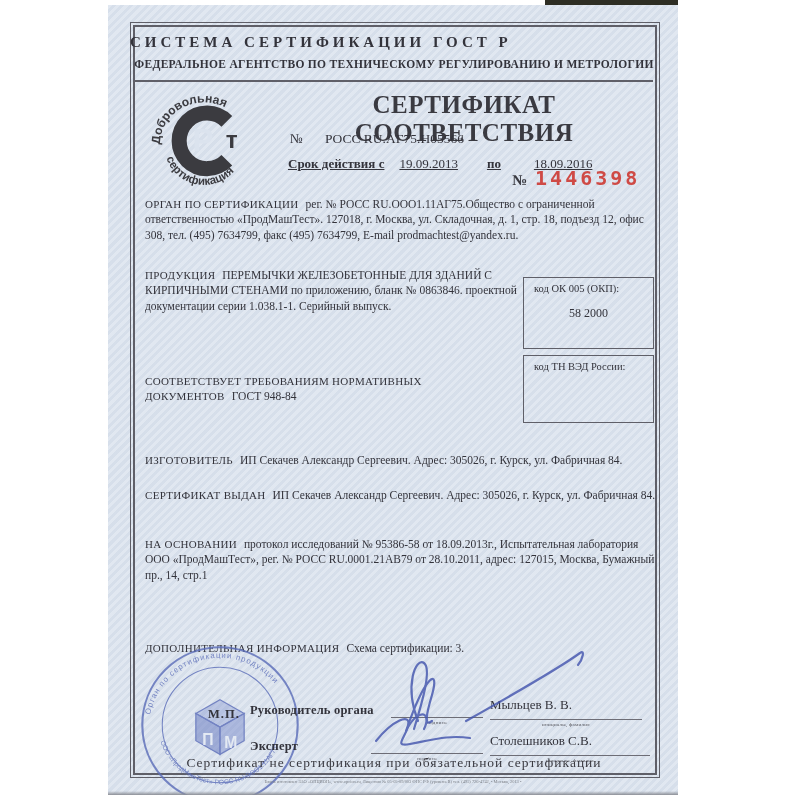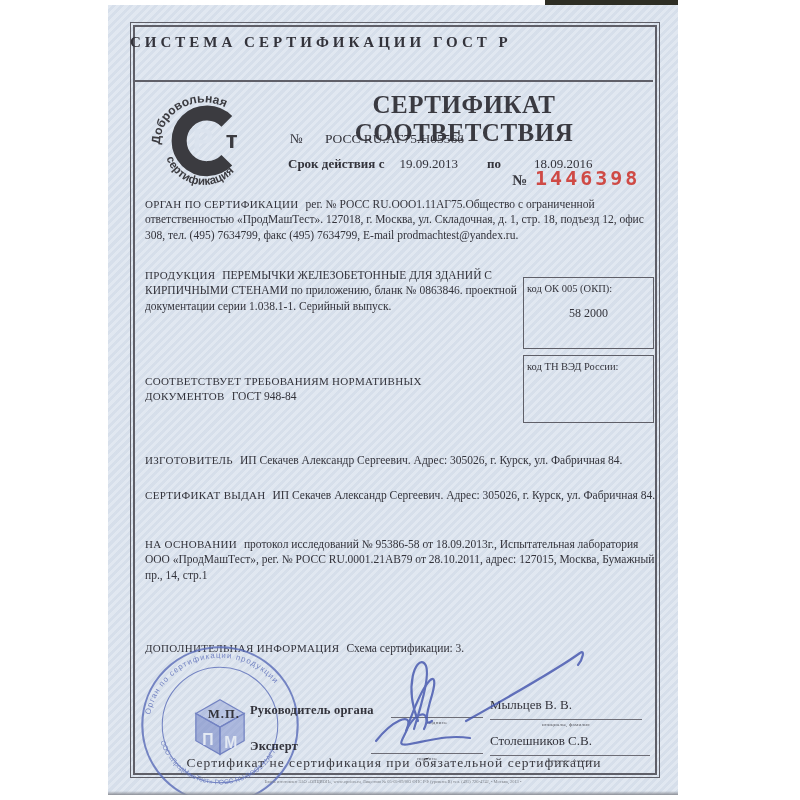--- a/index.html
+++ b/index.html
@@ -11,31 +11,31 @@
   .paper::after{content:"";position:absolute;left:0;right:0;bottom:0;height:4px;background:linear-gradient(rgba(0,0,0,0),#8d9097);}
   .frame{position:absolute;left:22px;top:17px;width:528px;height:754px;border:1px solid #5f5f68;}
   .frame-inner{position:absolute;left:2px;top:2px;right:2px;bottom:2px;border:2px solid #5f5f68;}
   .h1{position:absolute;left:22px;top:29px;width:528px;text-align:left;font-weight:bold;font-size:15px;letter-spacing:4px;}
   .h2{position:absolute;left:22px;top:53px;width:528px;text-align:center;font-weight:bold;font-size:11.5px;letter-spacing:.3px;}
   .hdr-divider{position:absolute;left:27px;top:75px;width:518px;border-top:2px solid #5f5f68;}
   .title{position:absolute;left:168px;top:86px;width:376px;text-align:center;
          font-family:Liberation Serif, serif;font-weight:bold;font-size:25px;letter-spacing:.5px;color:#3a3a41;}
   .numline{position:absolute;left:182px;top:126px;font-size:13.5px;}
   .numline .val{margin-left:22px;}
-  .srok{position:absolute;left:180px;top:151px;font-size:13px;}
+  .srok{position:absolute;left:180px;top:151px;font-size:13px;text-decoration:underline;}
   .srok .b{font-weight:bold;}
   .srok .d1{margin-left:15px;} .srok .po{margin-left:29px;font-weight:bold;} .srok .d2{margin-left:33px;}
   .rednum{position:absolute;left:404px;top:161px;}
   .rednum .nsign{font-size:15px;font-weight:bold;color:#3a3a41;margin-right:8px;}
   .rednum .digits{font-family:"DejaVu Sans Mono",monospace;font-size:20px;font-weight:bold;
                   color:#cf4a45;letter-spacing:3px;}
   .sec{position:absolute;font-size:11.5px;line-height:1.34;}
   .lbl{font-weight:normal;font-size:11px;letter-spacing:.3px;margin-right:7px;}
   .codebox{position:absolute;left:415px;width:131px;border:1px solid #5f5f68;box-sizing:border-box;
-           font-size:10.5px;padding:5px 3px;}
+           font-size:10.5px;padding:5px 10px;}
   .codebox .cbval{text-align:center;font-size:12px;margin-top:12px;}
   .mp{position:absolute;left:100px;top:702px;font-weight:bold;font-size:12.5px;letter-spacing:1px;}
   .rolelbl{position:absolute;font-weight:bold;font-size:12.5px;letter-spacing:.2px;}
   .lineblock{position:absolute;}
   .lineblock .ln{height:12px;border-bottom:1px solid #6d6d76;}
   .cap{font-size:5px;color:#55555c;text-align:center;padding-top:1.5px;letter-spacing:.3px;}
   .nameblock{position:absolute;}
   .nameblock .name{font-size:13px;padding-bottom:6px;border-bottom:1px solid #6d6d76;}
   .note{position:absolute;left:22px;top:750px;width:528px;text-align:center;font-size:13.5px;letter-spacing:1px;color:#3a3a41;}
   .micro{position:absolute;left:0;top:774px;width:570px;text-align:center;font-size:8px;color:#7a7e85;
@@ -49,20 +49,21 @@
 
 <div class="sliver"></div>
 
 <div class="paper">
 
   <div class="frame">
     <div class="frame-inner"></div>
   </div>
 
   <div class="h1">СИСТЕМА СЕРТИФИКАЦИИ ГОСТ Р</div>
+  <div class="h2">ФЕДЕРАЛЬНОЕ АГЕНТСТВО ПО ТЕХНИЧЕСКОМУ РЕГУЛИРОВАНИЮ И МЕТРОЛОГИИ</div>
   <div class="hdr-divider"></div>
 
   <svg class="logo" width="116" height="102" viewBox="0 0 100 88">
     <defs>
       <path id="arcTop" d="M 13 54 A 38 36 0 1 1 87 54" fill="none"></path>
       <path id="arcBot" d="M 17 56 A 34 33 0 0 0 83 56" fill="none"></path>
     </defs>
     <path d="M 69.7 26.2 A 24 24 0 1 0 69.7 59.8" fill="none" stroke="#3b3b40" stroke-width="13"></path>
     <text x="49" y="52" text-anchor="middle" font-family="Liberation Sans, sans-serif" font-weight="bold" font-size="27" fill="#dbe3ee">Р</text>
     <text x="74" y="49" text-anchor="middle" font-family="Liberation Sans, sans-serif" font-weight="bold" font-size="21" fill="#3b3b40">т</text>

